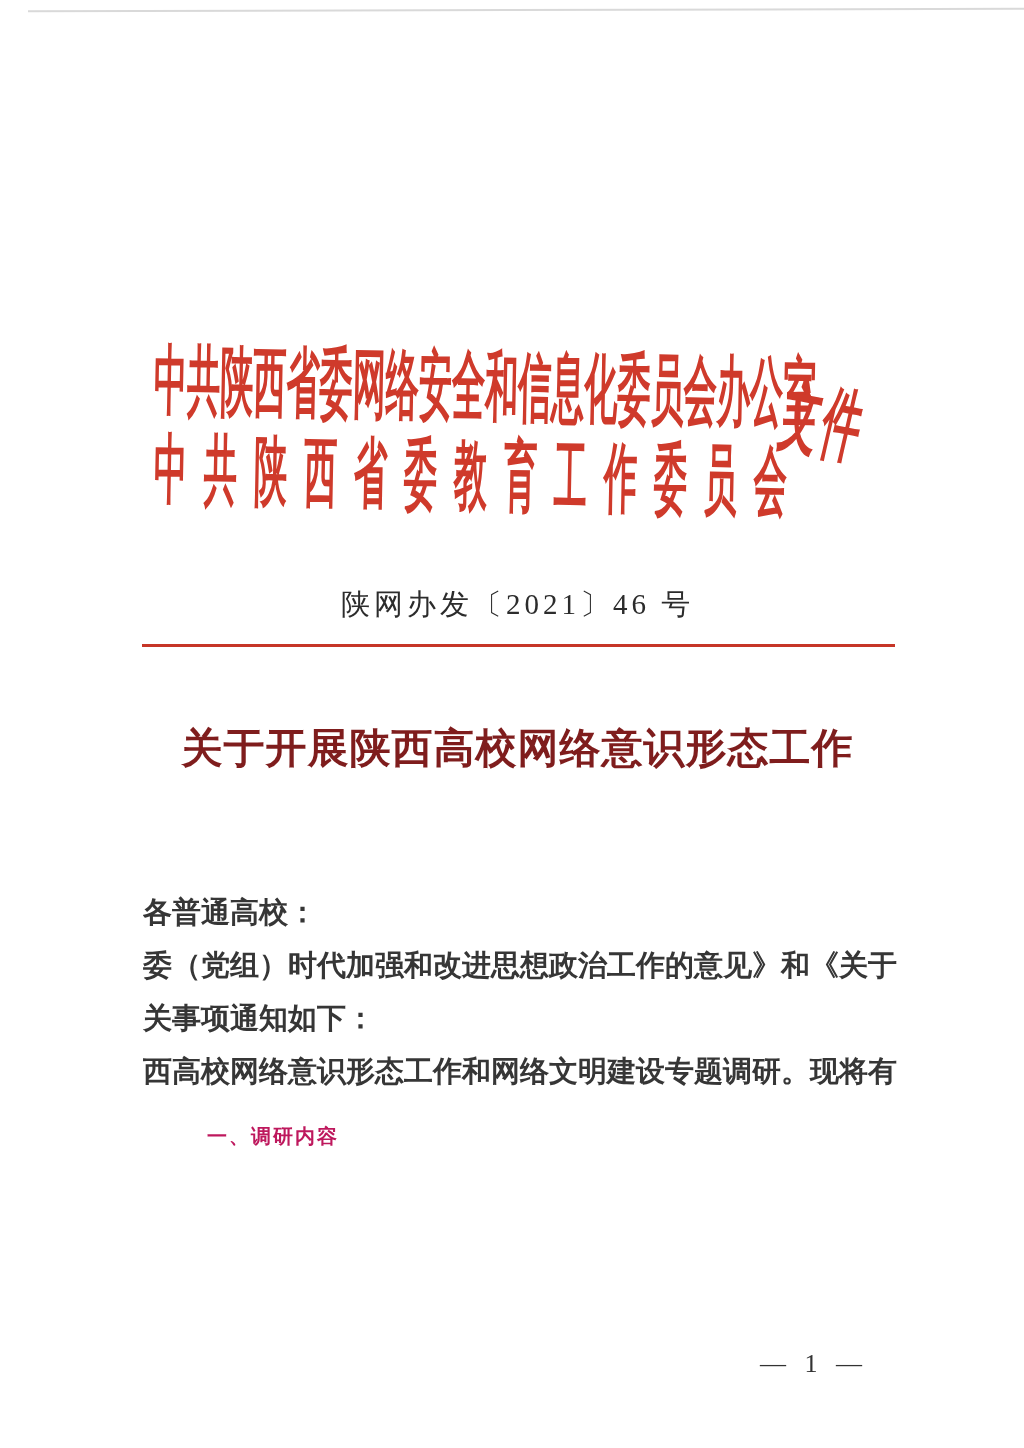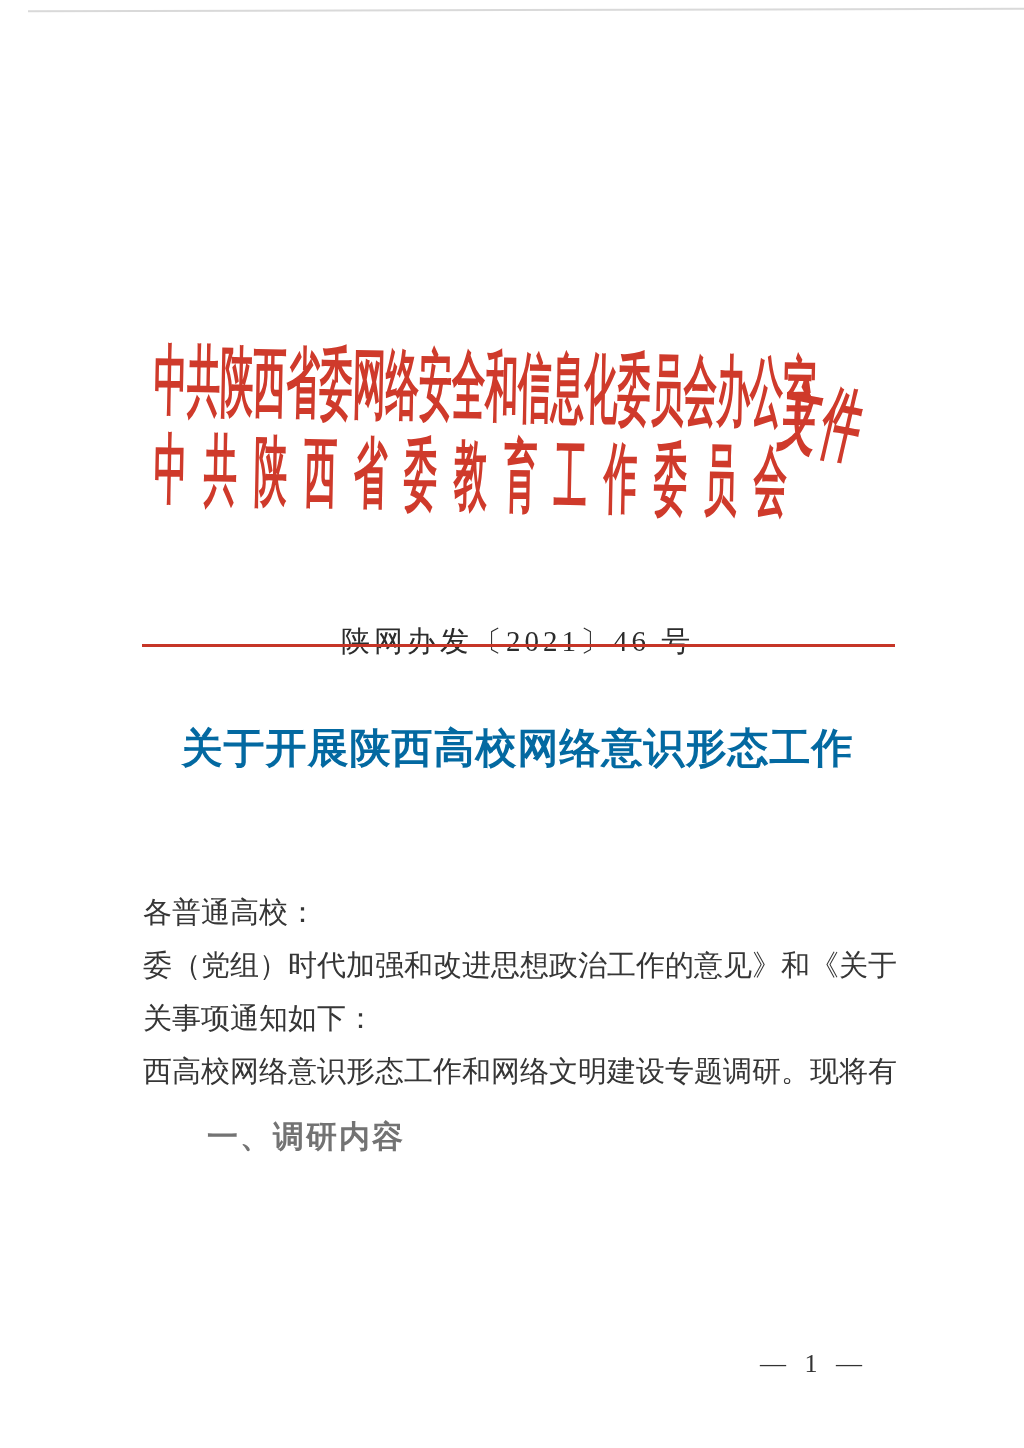--- a/index.html
+++ b/index.html
@@ -63,72 +63,72 @@
   
   .doc-number {
     position: absolute;
     top: 586px; left: 140px;
     width: 755px;
     text-align: center;
     font-size: 29px;
     line-height: 36px;
     color: #2c2c2c;
     letter-spacing: 4px;
-    margin-top: 37px;
   }
   .red-divider {
     position: absolute;
     top: 644px; left: 142px;
     width: 753px; height: 3px;
     background: var(--line-red, #c63527);
   }
 
   
   .doc-title {
     position: absolute;
     top: 716px; left: 140px;
     width: 755px;
     text-align: center;
     font-size: 41px;
     line-height: 64px;
     font-weight: 700;
-    color: #0369a1;
+    color: #7f1d1d;
     letter-spacing: 1px;
   }
 
   
   .doc-body {
     position: absolute;
     top: 886px; left: 143px;
     width: 754px;
     font-size: 29px;
     line-height: 53px;
     color: #363636;
   }
   .bl {
     text-align: justify;
     text-align-last: justify;
     height: 53px;
     overflow: hidden;
+    font-weight: bold;
   }
   .bl.salutation,
   .bl.short {
     text-align: left;
     text-align-last: left;
   }
   .bl.indent { text-indent: 2em; }
 
   .section-heading {
     margin-top: 12px;
     height: 53px;
     font-family: "Liberation Sans", sans-serif;
     font-weight: 700;
-    font-size: 31px;
+    font-size: 20px;
     line-height: 53px;
-    color: #737373;
+    color: #be185d;
     text-indent: 64px;
     letter-spacing: 2px;
   }
 
   .page-number {
     position: absolute;
     top: 1346px; right: 156px;
     font-size: 26px;
     line-height: 36px;
     color: #333333;

